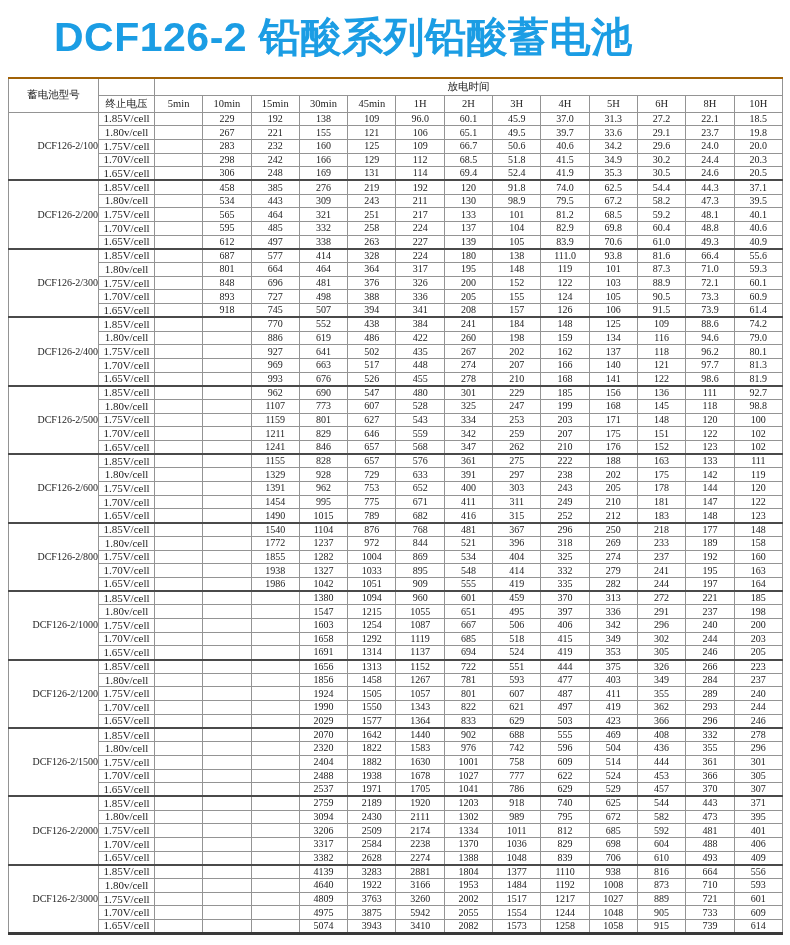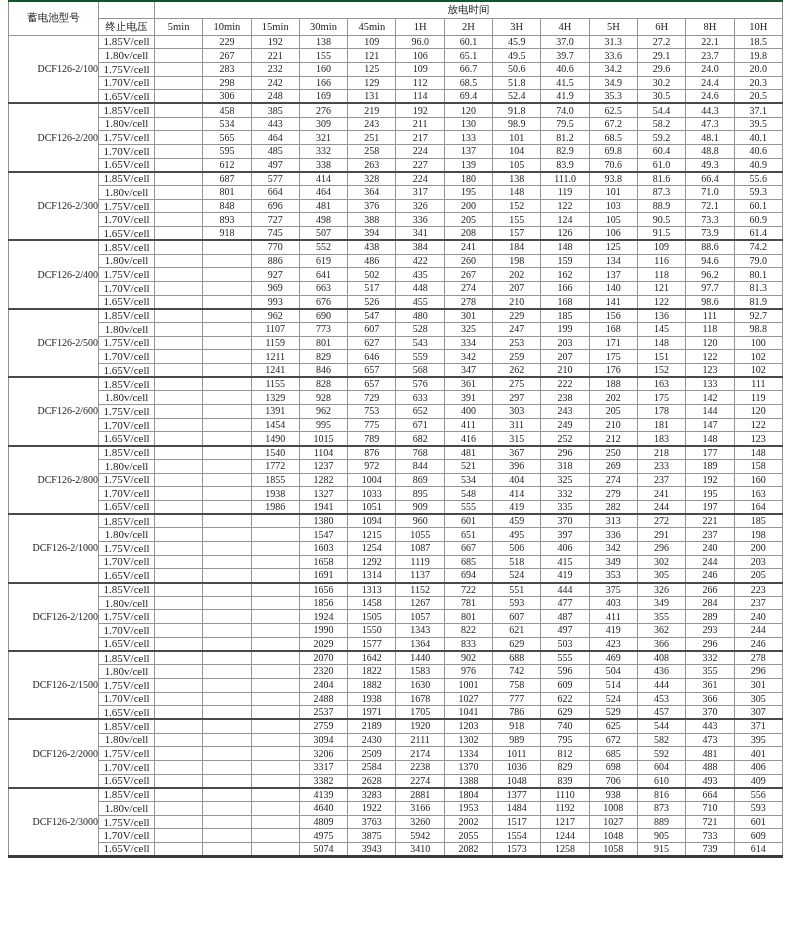--- a/index.html
+++ b/index.html
@@ -31,39 +31,40 @@
     color: #1c1c1c;
   }
   .spec-table th, .spec-table td {
     border: 1px solid #949494;
     padding: 0;
     text-align: center;
     vertical-align: middle;
     overflow: hidden;
     white-space: nowrap;
   }
-  .spec-table { border-top: 2px solid #14532d; border-bottom: 3px solid #3a3a3a; }
+  .spec-table { border-top: 2px solid #a16207; border-bottom: 3px solid #3a3a3a; }
 
   thead tr { height: 17px; }
   thead th { font-weight: normal; font-size: 10.5px; background: #fff; }
   th.h-model { font-size: 10.5px; }
 
   tbody tr { height: 13.7px; }
   tbody td { font-size: 10px; line-height: 1; }
   td.c-model { font-size: 10px; text-align: right; }
   td.c-volt  { font-size: 11px; }
 
   
   tbody tr.grp-first:not(:first-child) td { border-top: 2px solid #4a4a4a; }
 </style>
 </head>
 <body>
 
 <div class="page">
 
+  <h1 class="title">DCF126-2  铅酸系列铅酸蓄电池</h1>
 
   <table class="spec-table">
     <colgroup>
       <col style="width:90px">
       <col style="width:56px">
       <col span="13" style="width:48.3px">
     </colgroup>
     <thead>
       <tr>
         <th rowspan="2" class="h-model">蓄电池型号</th>
@@ -639,21 +640,21 @@
           <td class="c-val">279</td>
           <td class="c-val">241</td>
           <td class="c-val">195</td>
           <td class="c-val">163</td>
         </tr>
         <tr>
           <td class="c-volt">1.65V/cell</td>
           <td class="c-val"></td>
           <td class="c-val"></td>
           <td class="c-val">1986</td>
-          <td class="c-val">1941</td>
+          <td class="c-val">1042</td>
           <td class="c-val">1051</td>
           <td class="c-val">909</td>
           <td class="c-val">555</td>
           <td class="c-val">419</td>
           <td class="c-val">335</td>
           <td class="c-val">282</td>
           <td class="c-val">244</td>
           <td class="c-val">197</td>
           <td class="c-val">164</td>
         </tr>

